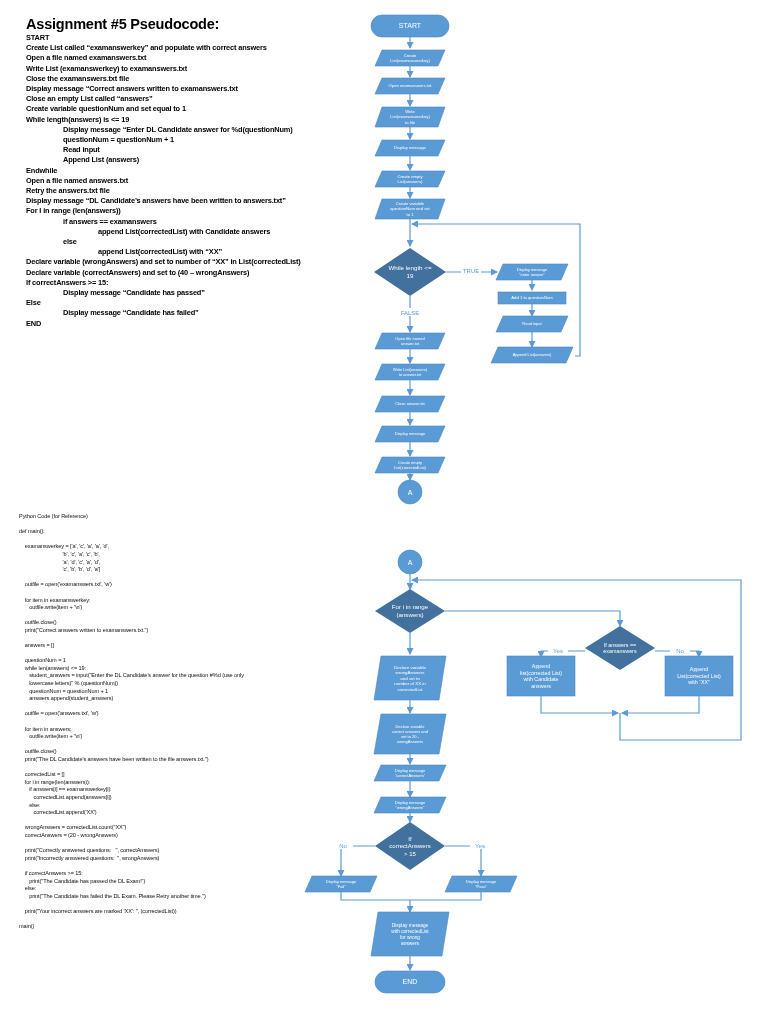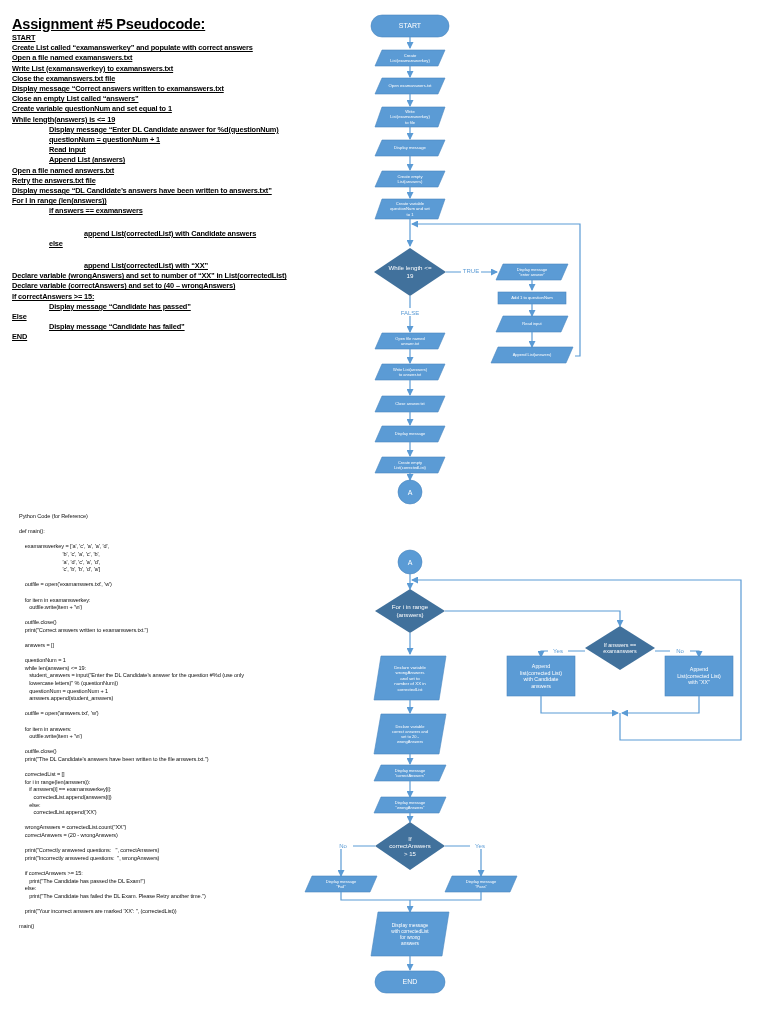--- a/index.html
+++ b/index.html
@@ -1,21 +1,21 @@
 <!DOCTYPE html>
 <html><head>
 <meta charset="utf-8">
 <style>
   html, body { margin:0; padding:0; background:#ffffff; }
   body { width:768px; height:1024px; position:relative; overflow:hidden; font-family:"Liberation Sans", sans-serif; color:#000; }
-  #pseudo { position:absolute; left:12px; top:16px; width:345px;text-decoration:underline; }
+  #pseudo { position:absolute; left:26px; top:16px; width:345px; }
   #pseudo h1 { font-family:"Liberation Sans", sans-serif; font-size:14.5px; font-weight:bold; margin:0 0 1px 0; letter-spacing:-0.2px; }
   #pseudo .pl { font-size:7.4px; font-weight:bold; line-height:10.2px; white-space:nowrap; letter-spacing:-0.15px; }
   .i1 { padding-left:37px; }
-  .i2 { padding-left:72px;margin-top:12px; }
+  .i2 { padding-left:72px; }
   #pycode { position:absolute; left:19px; top:513px; width:330px; }
   #pycode .cl { font-size:5.6px; line-height:7.6px; white-space:pre; color:#111; letter-spacing:-0.1px; }
   #pycode .gap { height:7.6px; }
   #flow { position:absolute; left:0; top:0; }
   #flow text { font-family:"Liberation Sans", sans-serif; fill:#ffffff; }
   .shp { fill:#5b9bd5; stroke:#4a86c0; stroke-width:0.6; }
   .dia { fill:#41719c; }
   .ln { stroke:#5b9bd5; stroke-width:1.2; fill:none; }
   .lbl { fill:#5b9bd5 !important; }
 </style>
@@ -31,20 +31,21 @@
       <div class="pl">Write List (examanswerkey) to examanswers.txt</div>
       <div class="pl">Close the examanswers.txt file</div>
       <div class="pl">Display message “Correct answers written to examanswers.txt</div>
       <div class="pl">Close an empty List called “answers”</div>
       <div class="pl">Create variable questionNum and set equal to 1</div>
       <div class="pl">While length(answers) is &lt;= 19</div>
       <div class="pl i1">Display message “Enter DL Candidate answer for %d(questionNum)</div>
       <div class="pl i1">questionNum = questionNum + 1</div>
       <div class="pl i1">Read input</div>
       <div class="pl i1">Append List (answers)</div>
+      <div class="pl">Endwhile</div>
       <div class="pl">Open a file named answers.txt</div>
       <div class="pl">Retry the answers.txt file</div>
       <div class="pl">Display message “DL Candidate’s answers have been written to answers.txt”</div>
       <div class="pl">For I in range (len(answers))</div>
       <div class="pl i1">if answers == examanswers</div>
       <div class="pl i2">append List(correctedList) with Candidate answers</div>
       <div class="pl i1">else</div>
       <div class="pl i2">append List(correctedList) with “XX”</div>
       <div class="pl">Declare variable (wrongAnswers) and set to number of “XX” in List(correctedList)</div>
       <div class="pl">Declare variable (correctAnswers) and set to (40 – wrongAnswers)</div>

